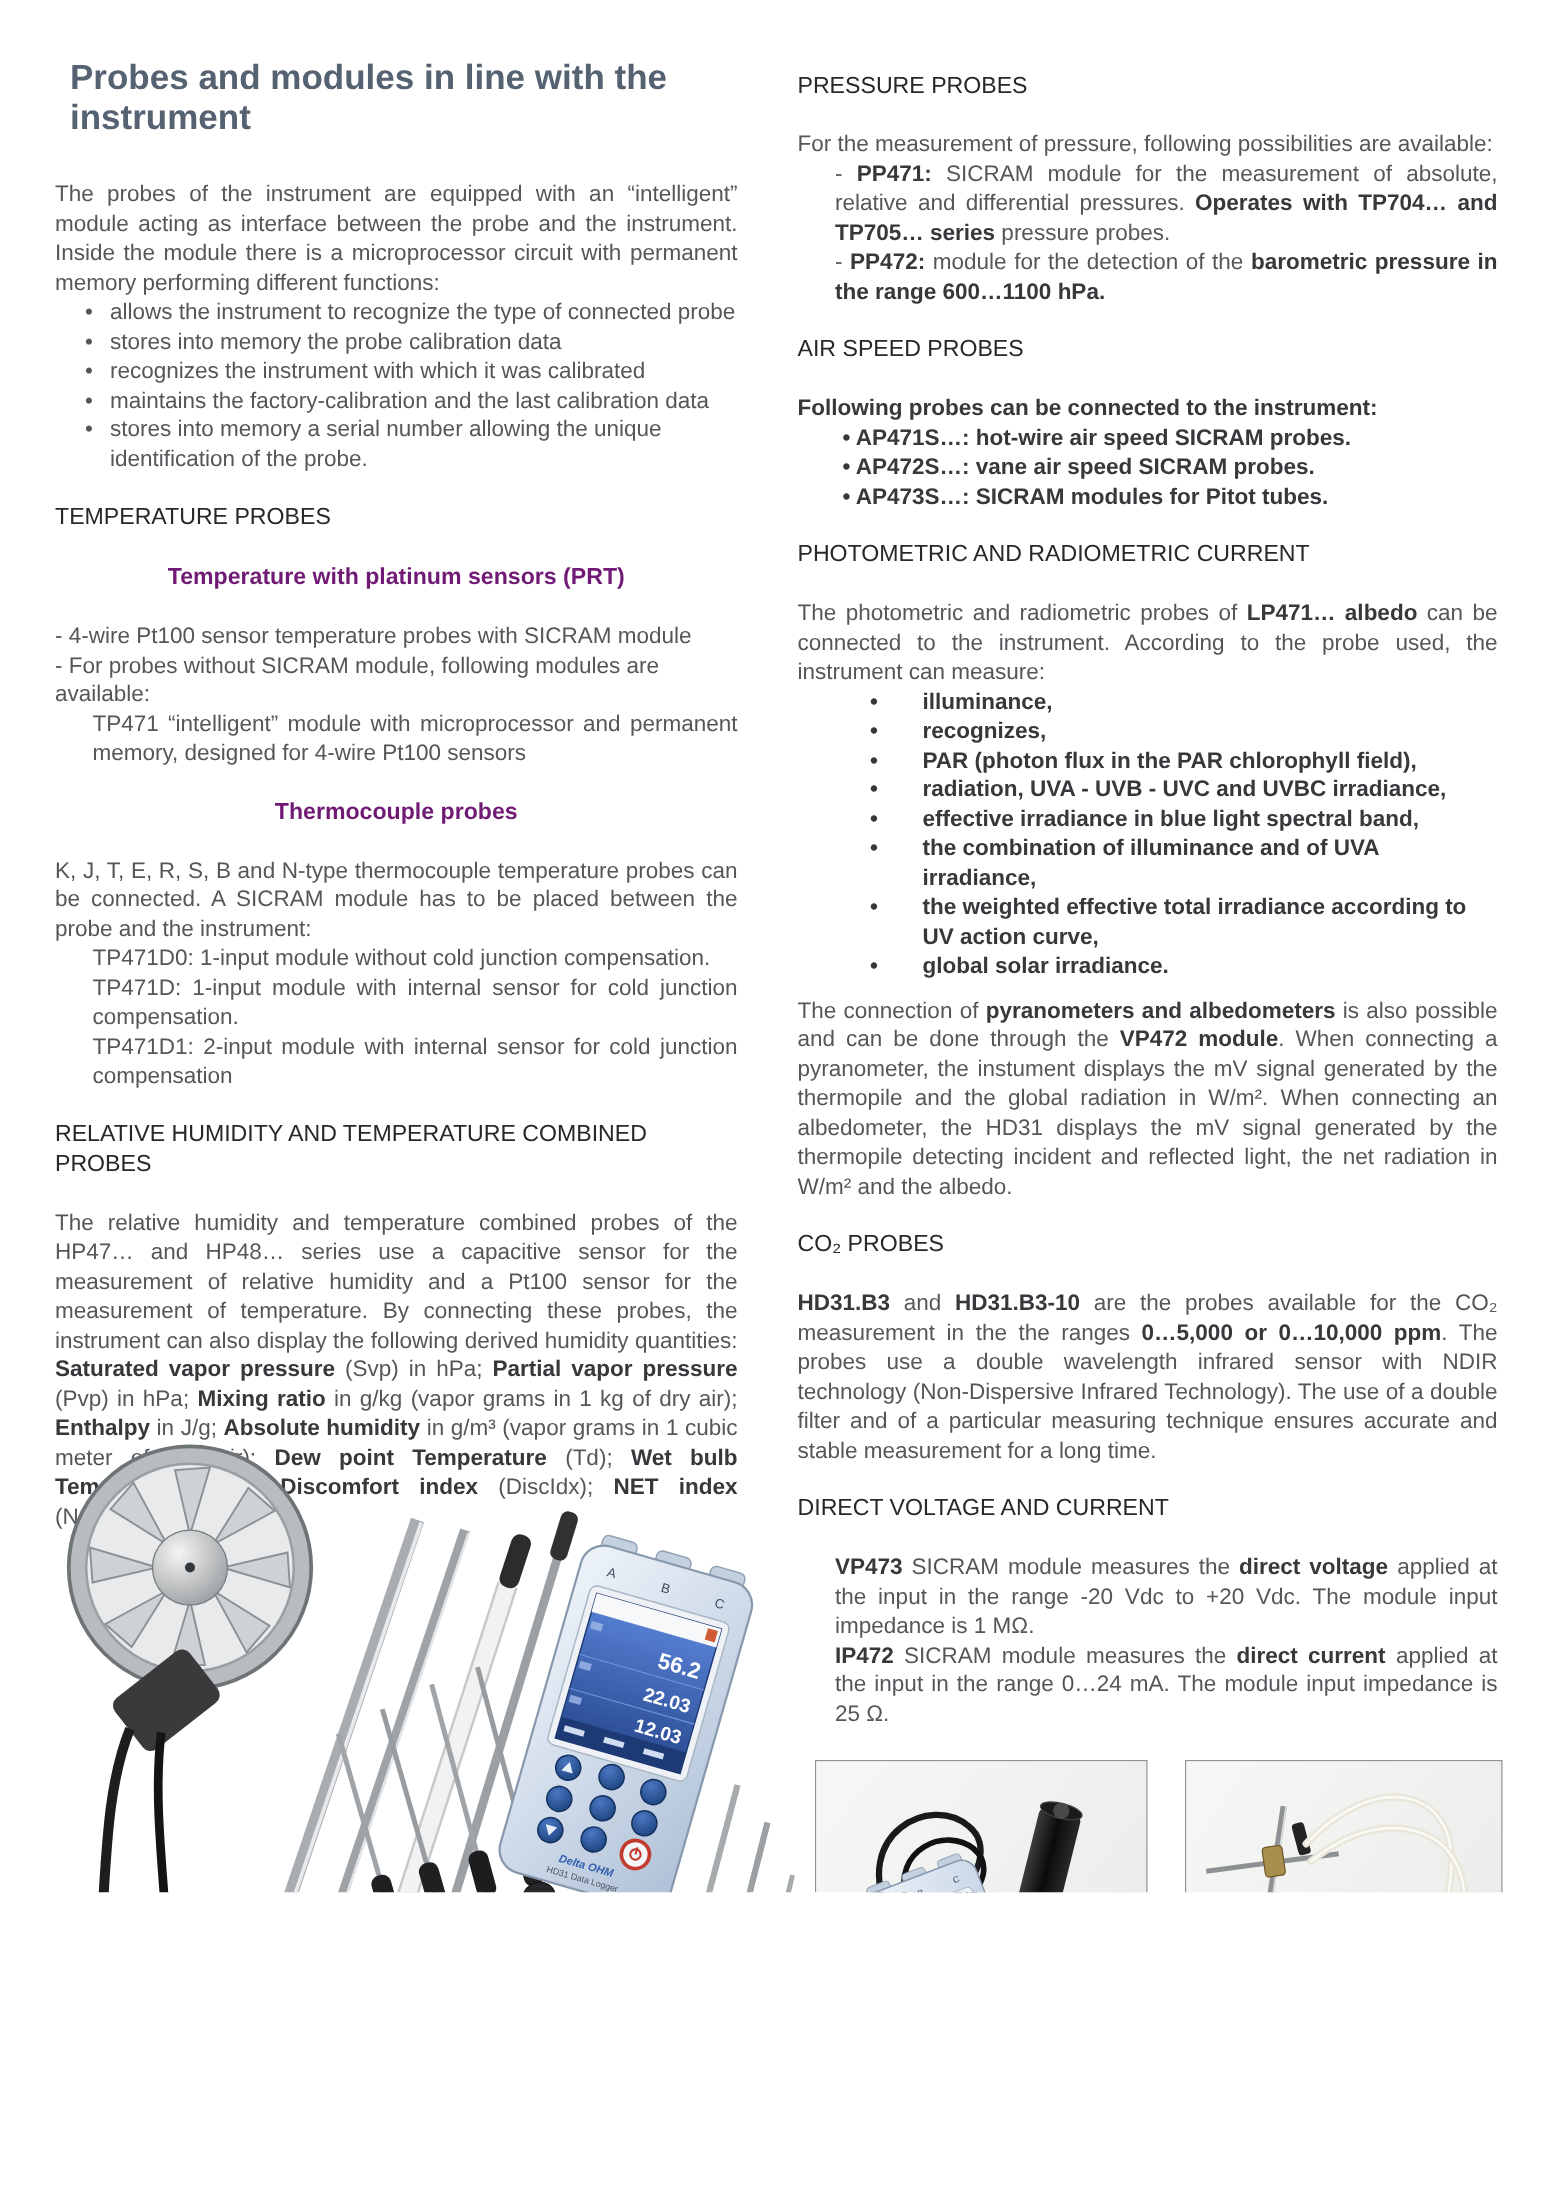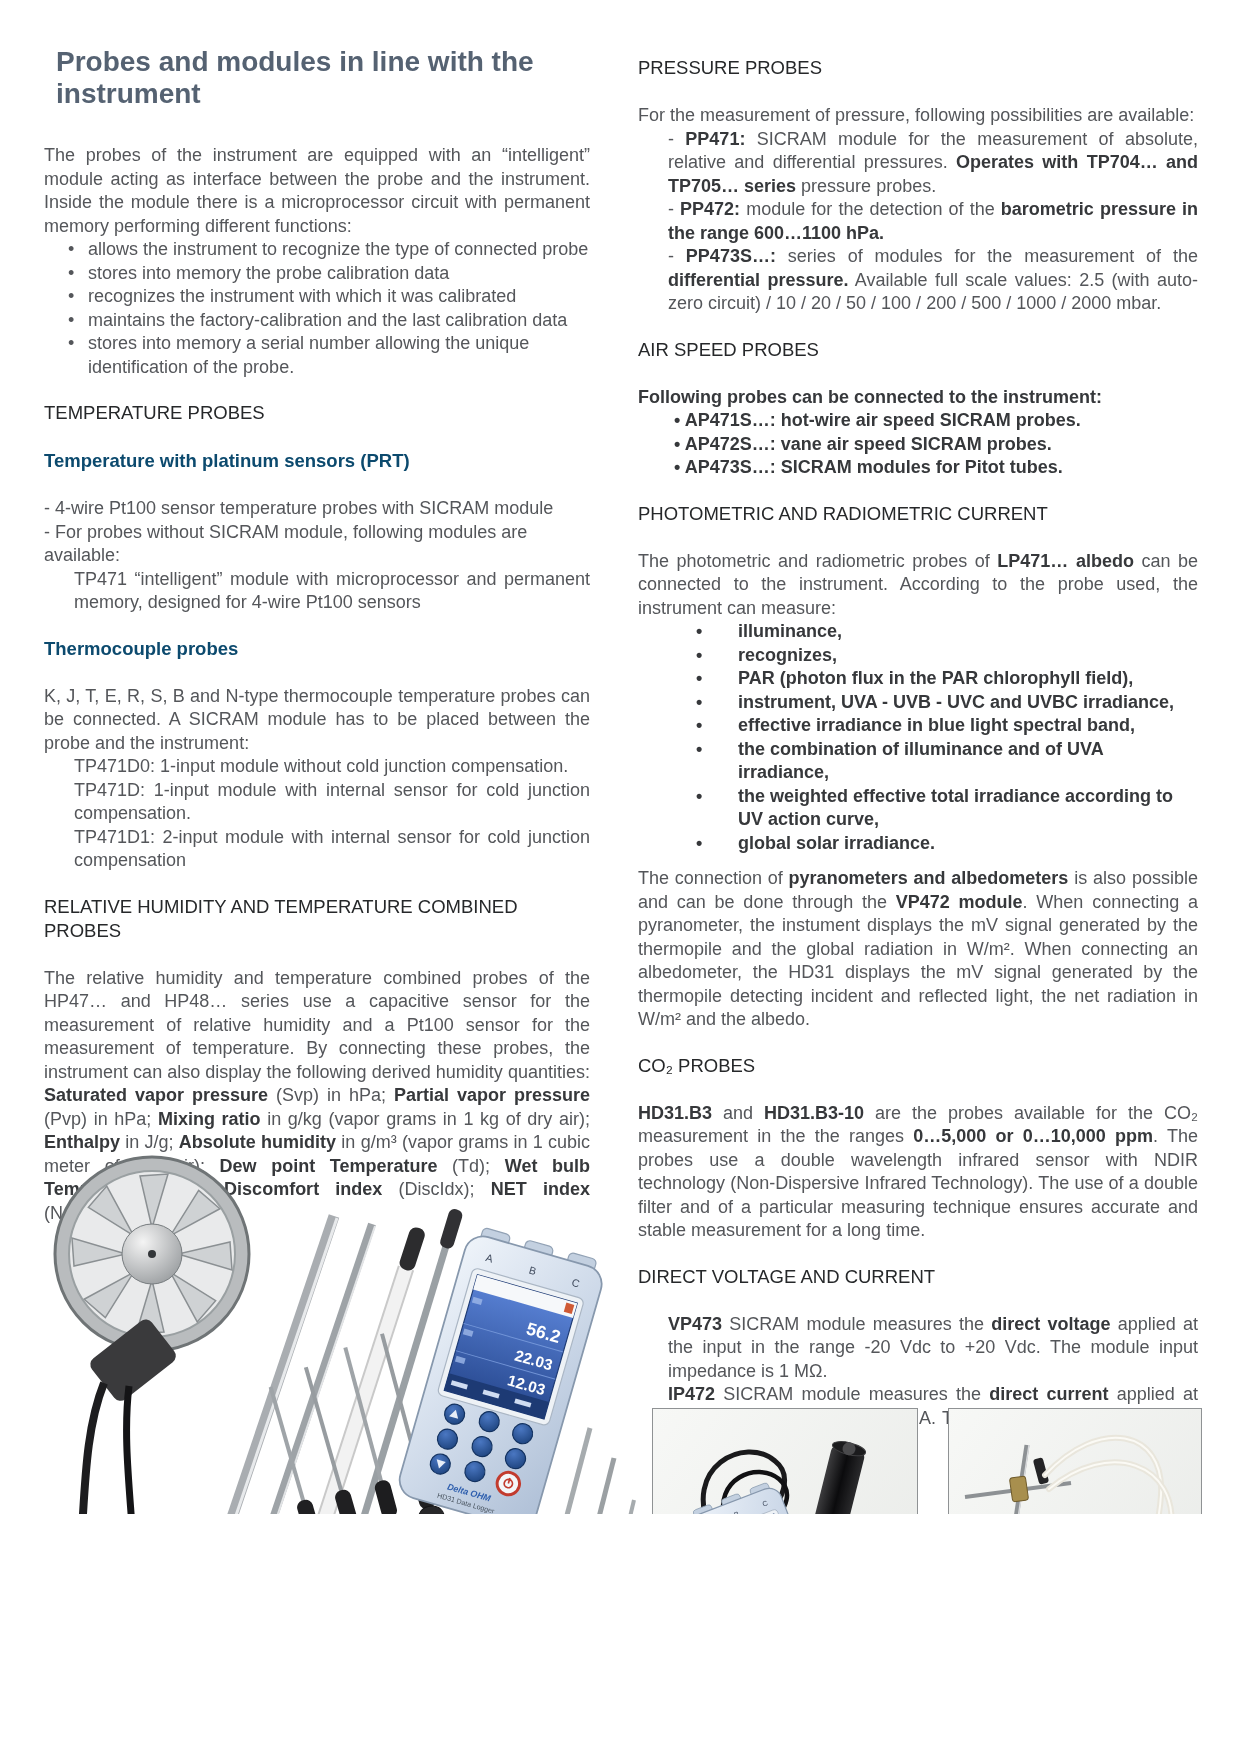--- a/index.html
+++ b/index.html
@@ -3,21 +3,21 @@
 <meta charset="utf-8">
 <style>
   html,body{margin:0;padding:0;background:#ffffff;}
   .page{position:relative;width:1241px;height:1514px;background:#ffffff;overflow:hidden;
         font-family:"Liberation Sans","DejaVu Sans",sans-serif;color:#54565a;}
   .col{position:absolute;font-size:18px;line-height:23.5px;}
   .col.left{left:44px;top:46px;width:546px;}
   .col.right{left:638px;top:34px;width:560px;}
   .title{font-size:28px;line-height:32px;font-weight:bold;color:#556272;margin:0 0 34px 12px;}
   .h{font-size:18.5px;line-height:24px;color:#26282a;margin:22px 0 24px 0;}
-  .sub{font-size:18.5px;line-height:24px;color:#0c4a6e;font-weight:bold;margin:22px 0 24px 0;}
+  .sub{font-size:18.5px;line-height:24px;color:#701a75;font-weight:bold;margin:22px 0 24px 0;text-align:center;}
   .para{margin:0;}
   .para.just{text-align:justify;}
   .para.ind1{padding-left:30px;}
   .para.ind2{padding-left:36px;}
   .para.b{font-weight:bold;color:#36383b;}
   b{font-weight:bold;color:#36383b;}
   .bullets{margin:0;}
   .bl{position:relative;padding-left:44px;}
   .bl .dot{position:absolute;left:24px;top:0;}
   .bullets.deep .bl{padding-left:100px;}
@@ -133,33 +133,32 @@
       <p class="para just ind1">TP471D: 1-input module with internal sensor for cold junction compensation.</p>
       <p class="para just ind1">TP471D1: 2-input module with internal sensor for cold junction compensation</p>
       <div class="h">RELATIVE HUMIDITY AND TEMPERATURE COMBINED PROBES</div>
       <p class="para just">The relative humidity and temperature combined probes of the HP47… and HP48… series use a capacitive sensor for the measurement of relative humidity and a Pt100 sensor for the measurement of temperature. By connecting these probes, the instrument can also display the following derived humidity quantities: <b>Saturated vapor pressure</b> (Svp) in hPa; <b>Partial vapor pressure</b> (Pvp) in hPa; <b>Mixing ratio</b> in g/kg (vapor grams in 1 kg of dry air); <b>Enthalpy</b> in J/g; <b>Absolute humidity</b> in g/m³ (vapor grams in 1 cubic meter of dry air); <b>Dew point Temperature</b> (Td); <b>Wet bulb Temperature</b> (Tw); <b>Discomfort index</b> (DiscIdx); <b>NET index</b> (NetIdx).</p>
     </div>
   <div class="col right">
       <div class="h">PRESSURE PROBES</div>
       <p class="para">For the measurement of pressure, following possibilities are available:</p>
       <p class="para just ind1">- <b>PP471:</b> SICRAM module for the measurement of absolute, relative and differential pressures. <b>Operates with TP704… and TP705… series</b> pressure probes.</p>
       <p class="para just ind1">- <b>PP472:</b> module for the detection of the <b>barometric pressure in the range 600…1100 hPa.</b></p>
-      <p class="para just ind1">- <b>PP473S…:</b> series of modules for the measurement of the <b>differential pressure.</b> Available full scale values: 2.5 (with auto-zero circuit) / 10 / 20 / 50 / 100 / 200 / 500 / 1000 / 2000 mbar.</p>
       <div class="h">AIR SPEED PROBES</div>
       <p class="para b">Following probes can be connected to the instrument:</p>
       <p class="para ind2 b">• AP471S…: hot-wire air speed SICRAM probes.</p>
       <p class="para ind2 b">• AP472S…: vane air speed SICRAM probes.</p>
       <p class="para ind2 b">• AP473S…: SICRAM modules for Pitot tubes.</p>
       <div class="h">PHOTOMETRIC AND RADIOMETRIC CURRENT</div>
       <p class="para just">The photometric and radiometric probes of <b>LP471… albedo</b> can be connected to the instrument. According to the probe used, the instrument can measure:</p>
       <div class="bullets deep b">
         <div class="bl"><span class="dot">•</span><span class="bt">illuminance,</span></div>
         <div class="bl"><span class="dot">•</span><span class="bt">recognizes,</span></div>
         <div class="bl"><span class="dot">•</span><span class="bt">PAR (photon flux in the PAR chlorophyll field),</span></div>
-        <div class="bl"><span class="dot">•</span><span class="bt">instrument, UVA - UVB - UVC and UVBC irradiance,</span></div>
+        <div class="bl"><span class="dot">•</span><span class="bt">radiation, UVA - UVB - UVC and UVBC irradiance,</span></div>
         <div class="bl"><span class="dot">•</span><span class="bt">effective irradiance in blue light spectral band,</span></div>
         <div class="bl"><span class="dot">•</span><span class="bt">the combination of illuminance and of UVA irradiance,</span></div>
         <div class="bl"><span class="dot">•</span><span class="bt">the weighted effective total irradiance according to UV action curve,</span></div>
         <div class="bl"><span class="dot">•</span><span class="bt">global solar irradiance.</span></div>
       </div>
       <p class="para just" style="margin-top: 12px;">The connection of <b>pyranometers and albedometers</b> is also possible and can be done through the <b>VP472 module</b>. When connecting a pyranometer, the instument displays the mV signal generated by the thermopile and the global radiation in W/m². When connecting an albedometer, the HD31 displays the mV signal generated by the thermopile detecting incident and reflected light, the net radiation in W/m² and the albedo.</p>
       <div class="h">CO₂ PROBES</div>
       <p class="para just"><b>HD31.B3</b> and <b>HD31.B3-10</b> are the probes available for the CO₂ measurement in the the ranges <b>0…5,000 or 0…10,000 ppm</b>. The probes use a double wavelength infrared sensor with NDIR technology (Non-Dispersive Infrared Technology). The use of a double filter and of a particular measuring technique ensures accurate and stable measurement for a long time.</p>
       <div class="h">DIRECT VOLTAGE AND CURRENT</div>
       <p class="para just ind1"><b>VP473</b> SICRAM module measures the <b>direct voltage</b> applied at the input in the range -20 Vdc to +20 Vdc. The module input impedance is 1 MΩ.</p>

